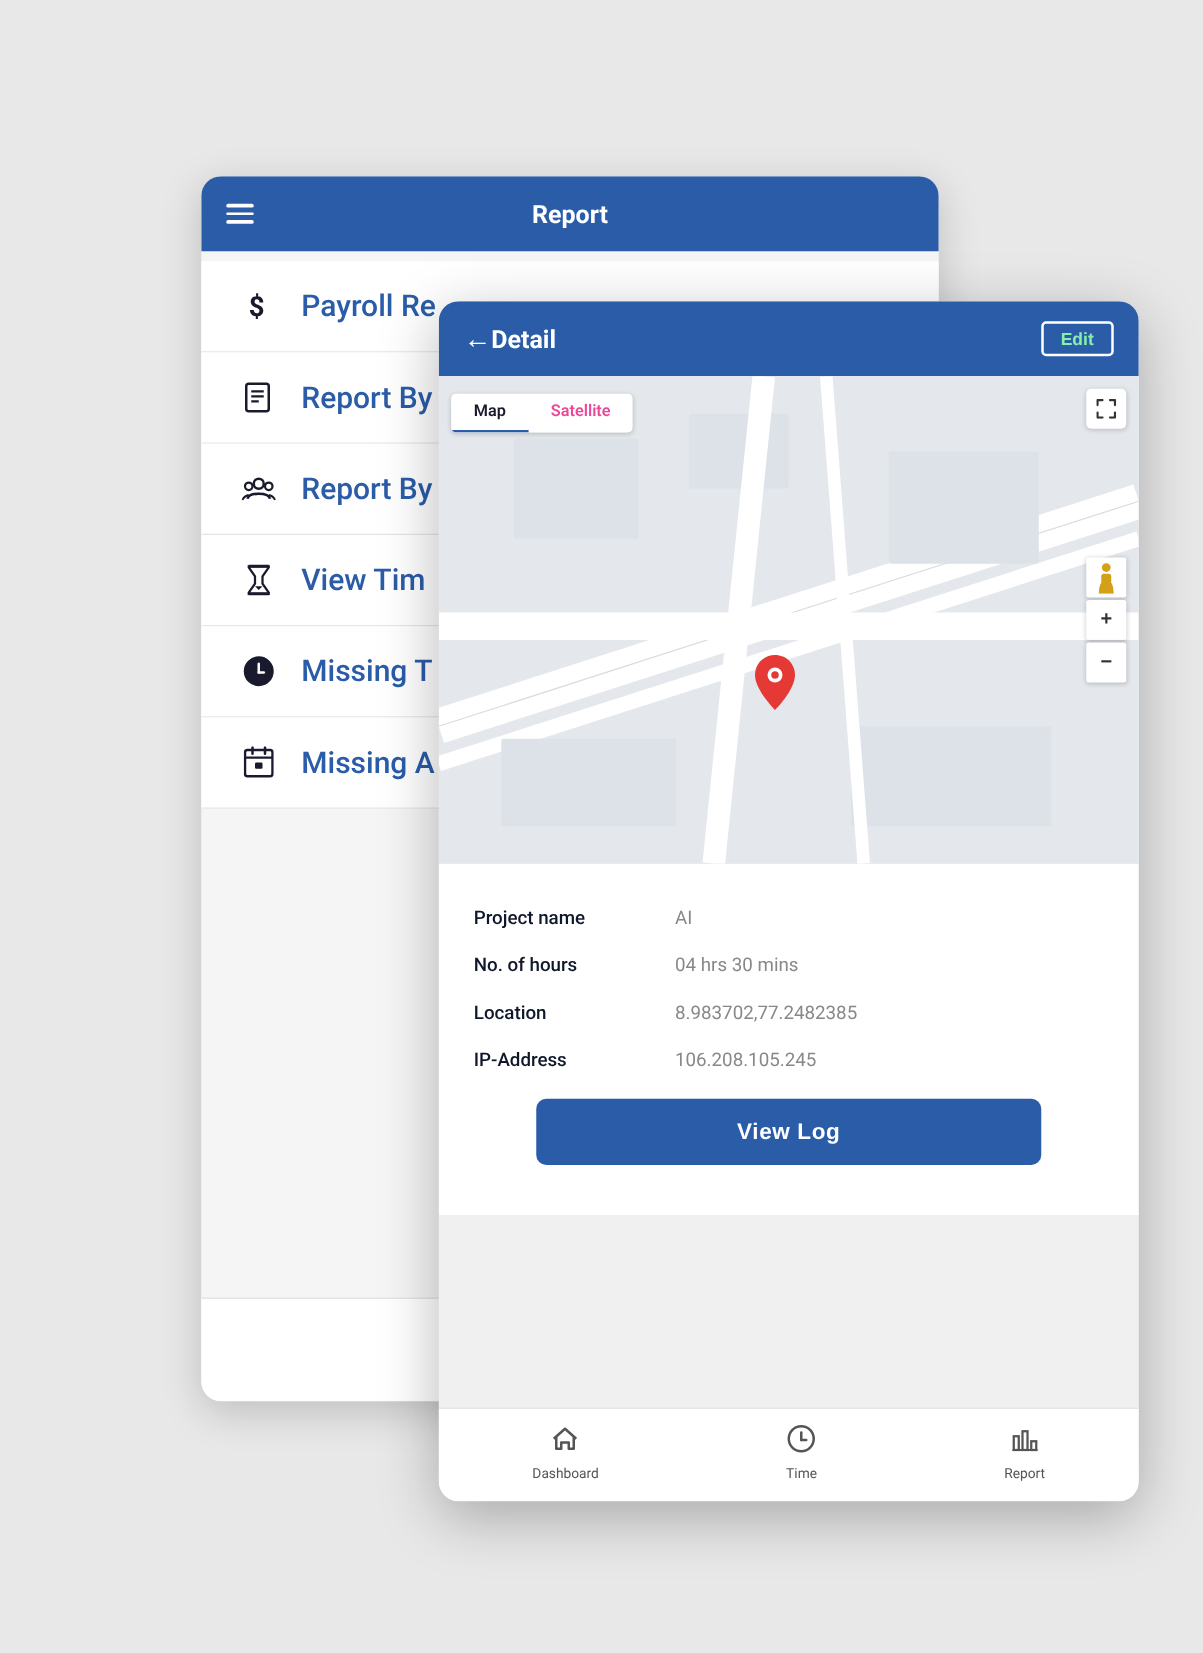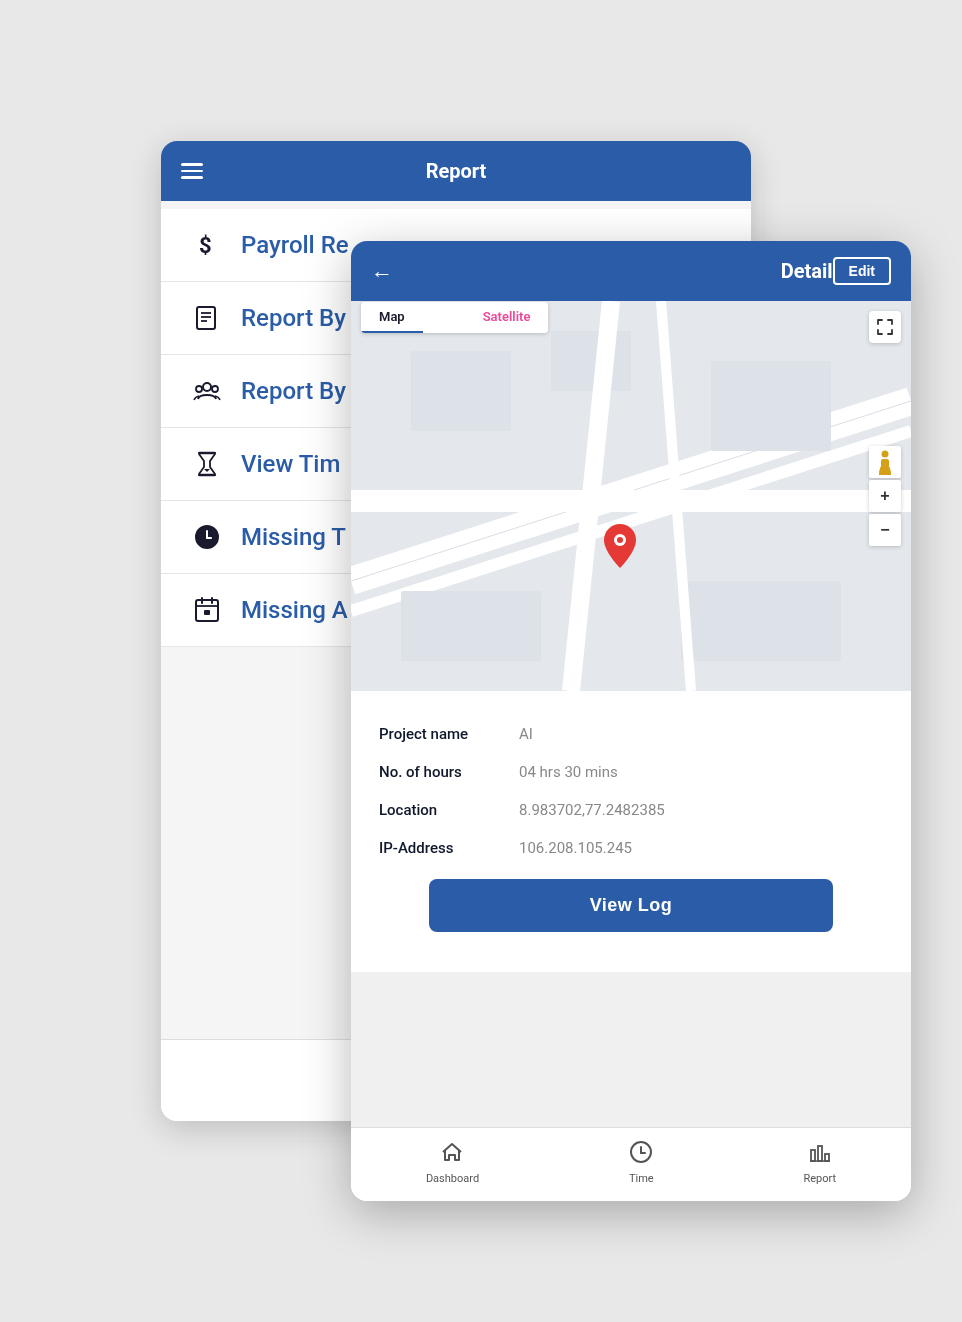--- a/index.html
+++ b/index.html
@@ -147,54 +147,53 @@
       font-size: 22px;
       cursor: pointer;
       font-weight: bold;
     }
 
     .phone-front-header-title {
       color: white;
       font-size: 20px;
       font-weight: 700;
       flex: 1;
-      text-align: right;
+      text-align: left;
     }
 
     .edit-button {
-      color: #ffffff;
+      color: #86efac;
       font-size: 14px;
       font-weight: 600;
       border: 2px solid white;
       padding: 4px 14px;
       border-radius: 4px;
       cursor: pointer;
       background: transparent;
     }
 
     
     .map-container {
       position: relative;
       height: 390px;
       background: #e8edf0;
       overflow: hidden;
     }
 
     
     .map-tabs {
       position: absolute;
-      top: 1px;
+      top: 14px;
       left: 10px;
       display: flex;
       background: white;
       border-radius: 4px;
       overflow: hidden;
       box-shadow: 0 1px 4px rgba(0,0,0,0.2);
       z-index: 10;
-      gap: 42px;
     }
 
     .map-tab {
       padding: 7px 18px;
       font-size: 13px;
       font-weight: 600;
       cursor: pointer;
       color: #ec4899;
       background: white;
     }
@@ -284,20 +283,21 @@
       font-size: 15px;
       font-weight: 500;
       width: 140px;
       flex-shrink: 0;
     }
 
     .detail-value {
       color: #888;
       font-size: 15px;
       flex: 1;
+      margin-left: 21px;
     }
 
     .view-log-btn {
       display: block;
       width: 80%;
       margin: 12px auto 16px;
       background: #2a5ca8;
       color: white;
       font-size: 18px;
       font-weight: 700;

